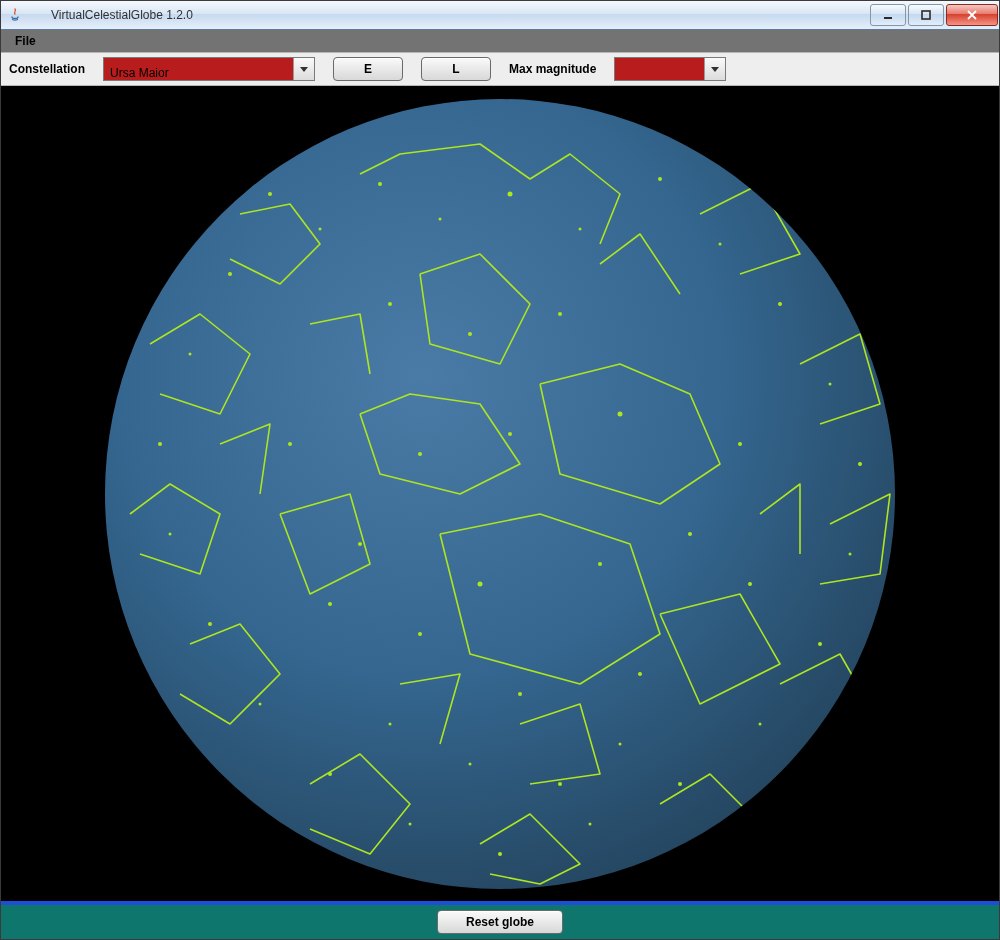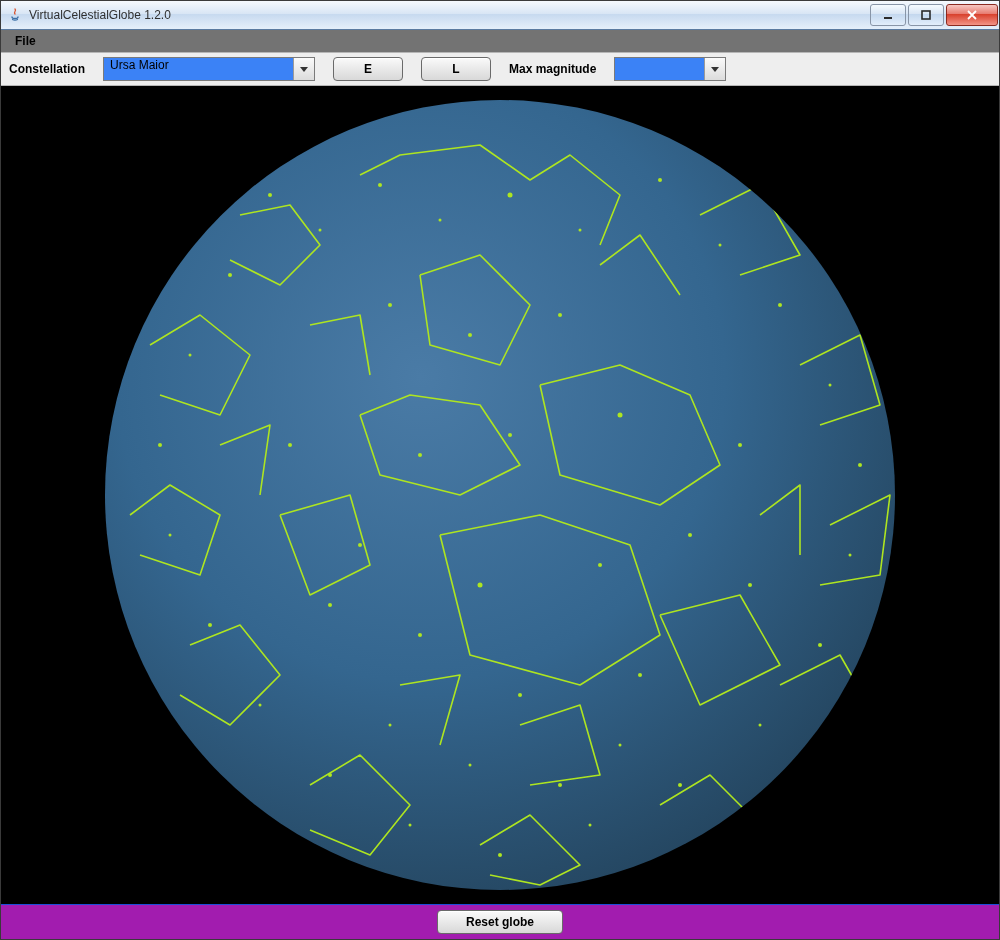--- a/index.html
+++ b/index.html
@@ -35,20 +35,21 @@
   }
   .titlebar .java-icon {
     width: 16px; height: 16px;
     margin-right: 6px;
     display:inline-block;
   }
   .titlebar .java-icon svg { width:16px; height:16px; }
   .titlebar .title-text {
     color: #303030;
     font-size: 12px;
+    margin-left: 22px;
   }
   .tb-buttons {
     margin-left: auto;
     display: flex;
   }
   .tb-btn {
     width: 34px; height: 20px;
     margin: 3px 1px;
     border: 1px solid #8895a7;
     border-radius: 3px;
@@ -87,24 +88,24 @@
     display: flex;
     align-items: center;
     padding: 0 8px;
     gap: 18px;
   }
   .lbl { font-weight: bold; }
 
   .combo {
     position: relative;
     height: 22px;
-    background: #3b82f6;
+    background: #b91c1c;
     border: 1px solid #7a7a7a;
     display: flex;
-    align-items: flex-start;
+    align-items: flex-end;
     padding: 0 24px 0 6px;
     font-size: 12px;
   }
   .combo.constellation { width: 180px; }
   .combo.magnitude { width: 80px; }
   .combo .arrow {
     position: absolute;
     right: 0; top: 0;
     width: 20px; height: 100%;
     background: linear-gradient(#fafafa,#dcdcdc);
@@ -141,22 +142,22 @@
   }
   .globe-svg {
     position:absolute;
     left:50%; top:50%;
     transform: translate(-50%,-50%);
   }
 
   
   .footer {
     height: 34px;
-    background: #a21caf;
-    border-top: 1px solid #1d4ed8;
+    background: #0f766e;
+    border-top: 4px solid #1d4ed8;
     display: flex;
     align-items: center;
     justify-content: center;
   }
 </style>
 </head>
 <body>
 
 <div class="window">
 

